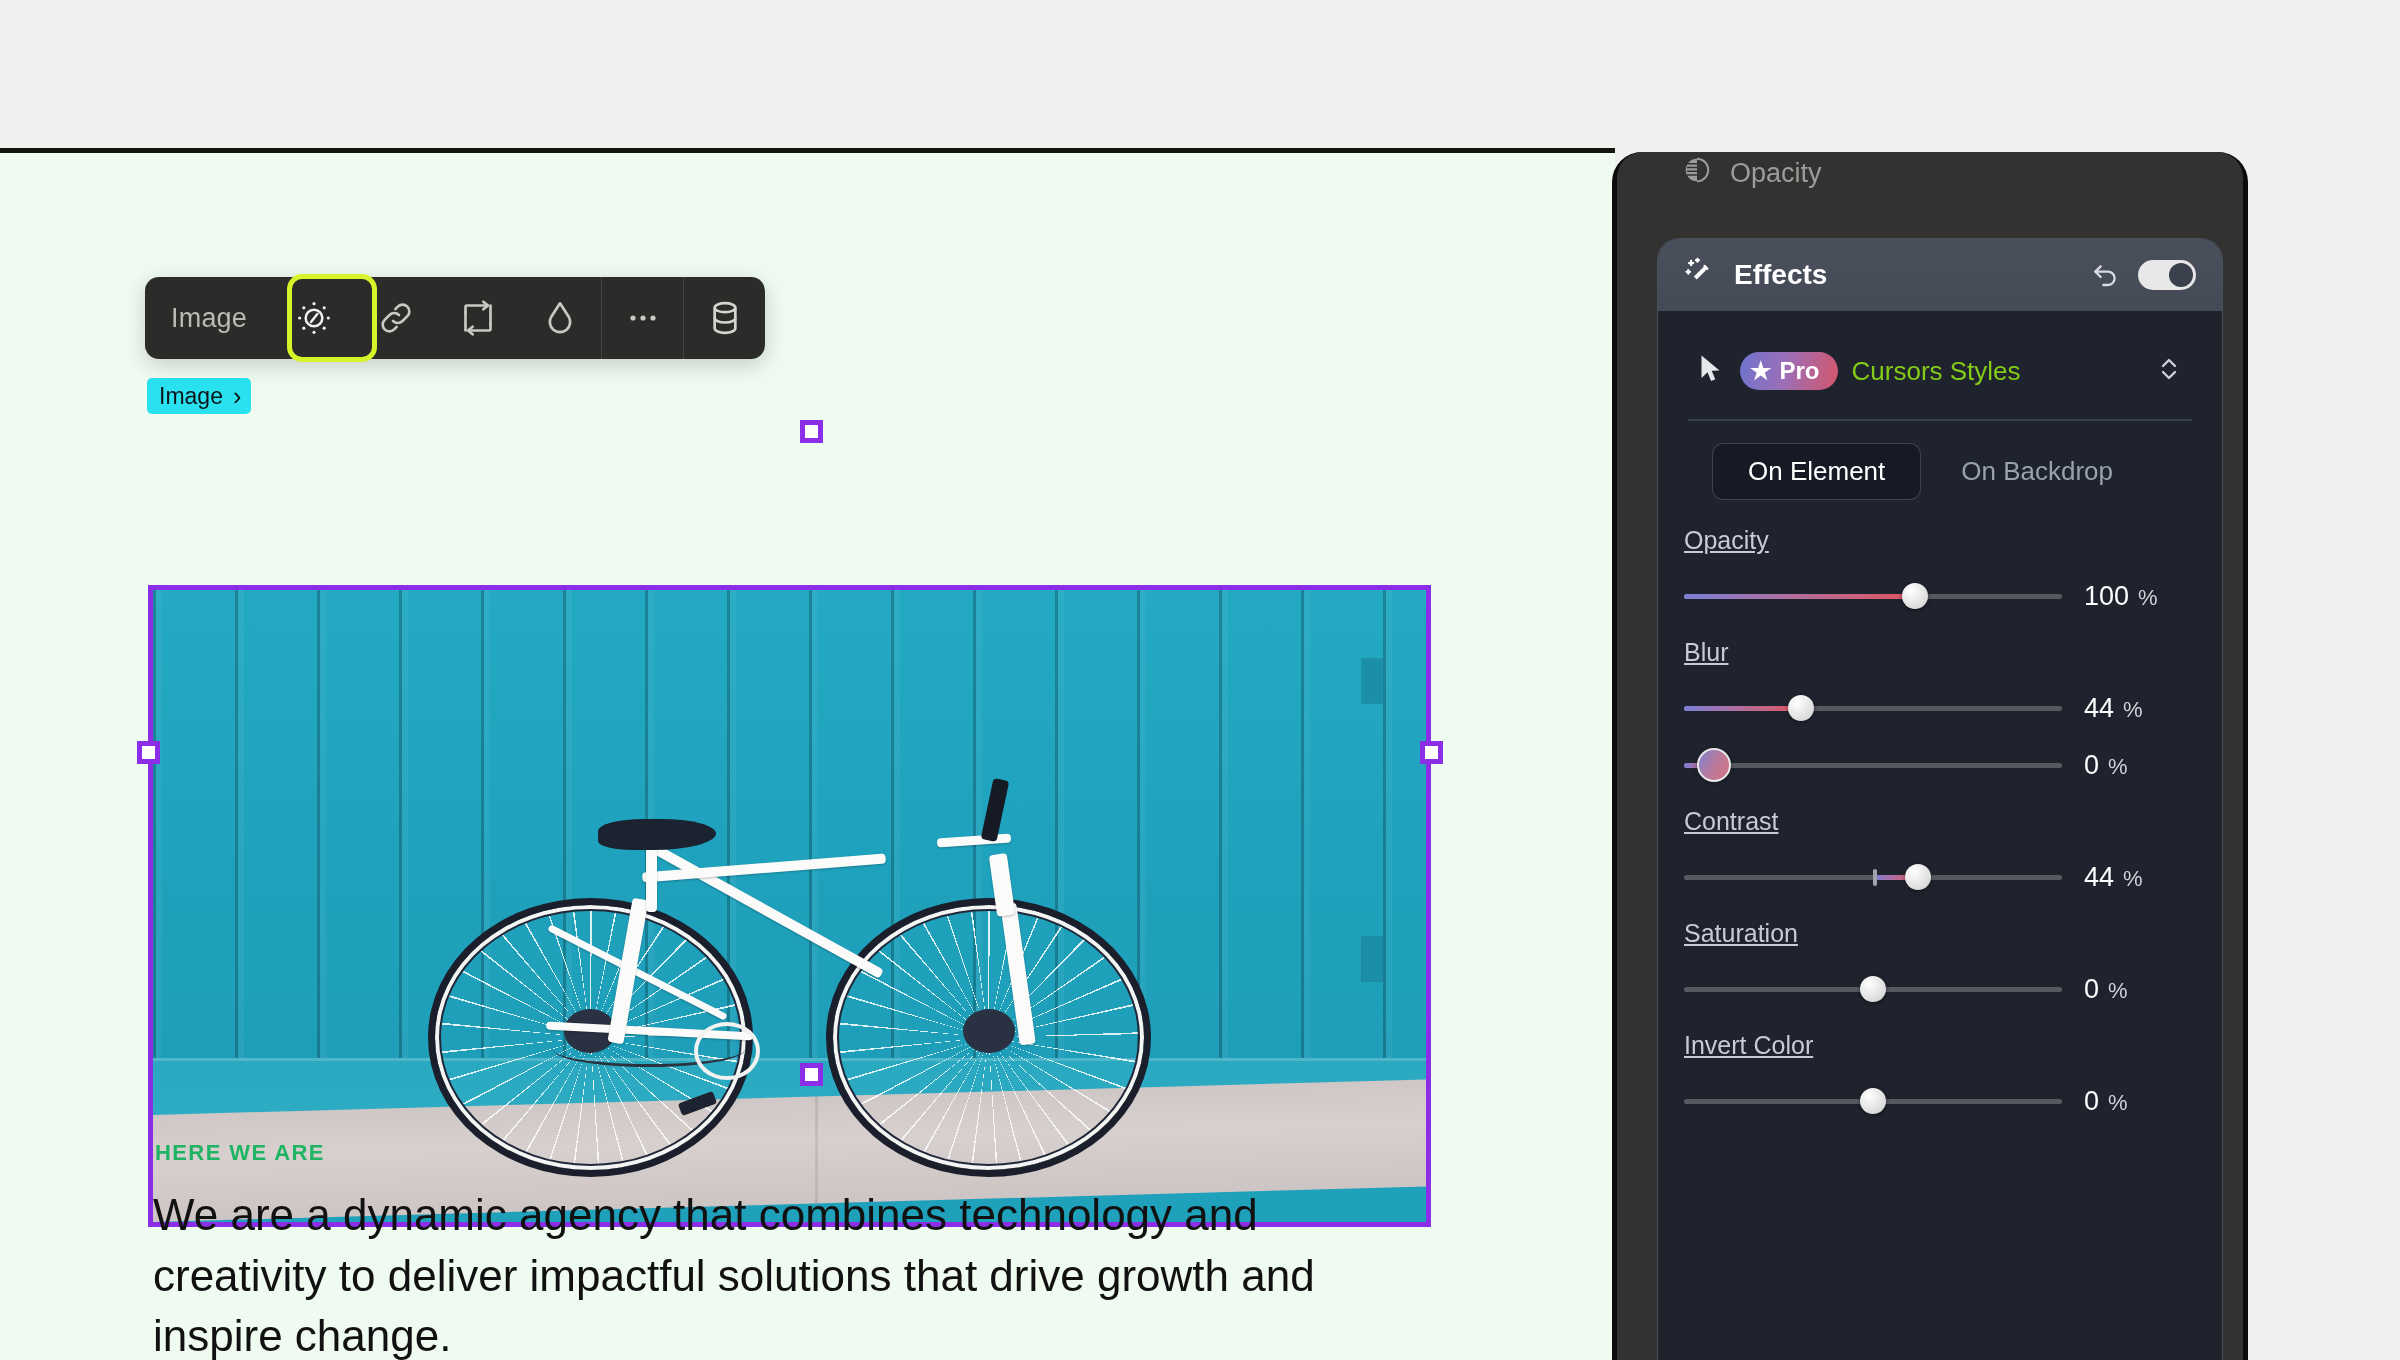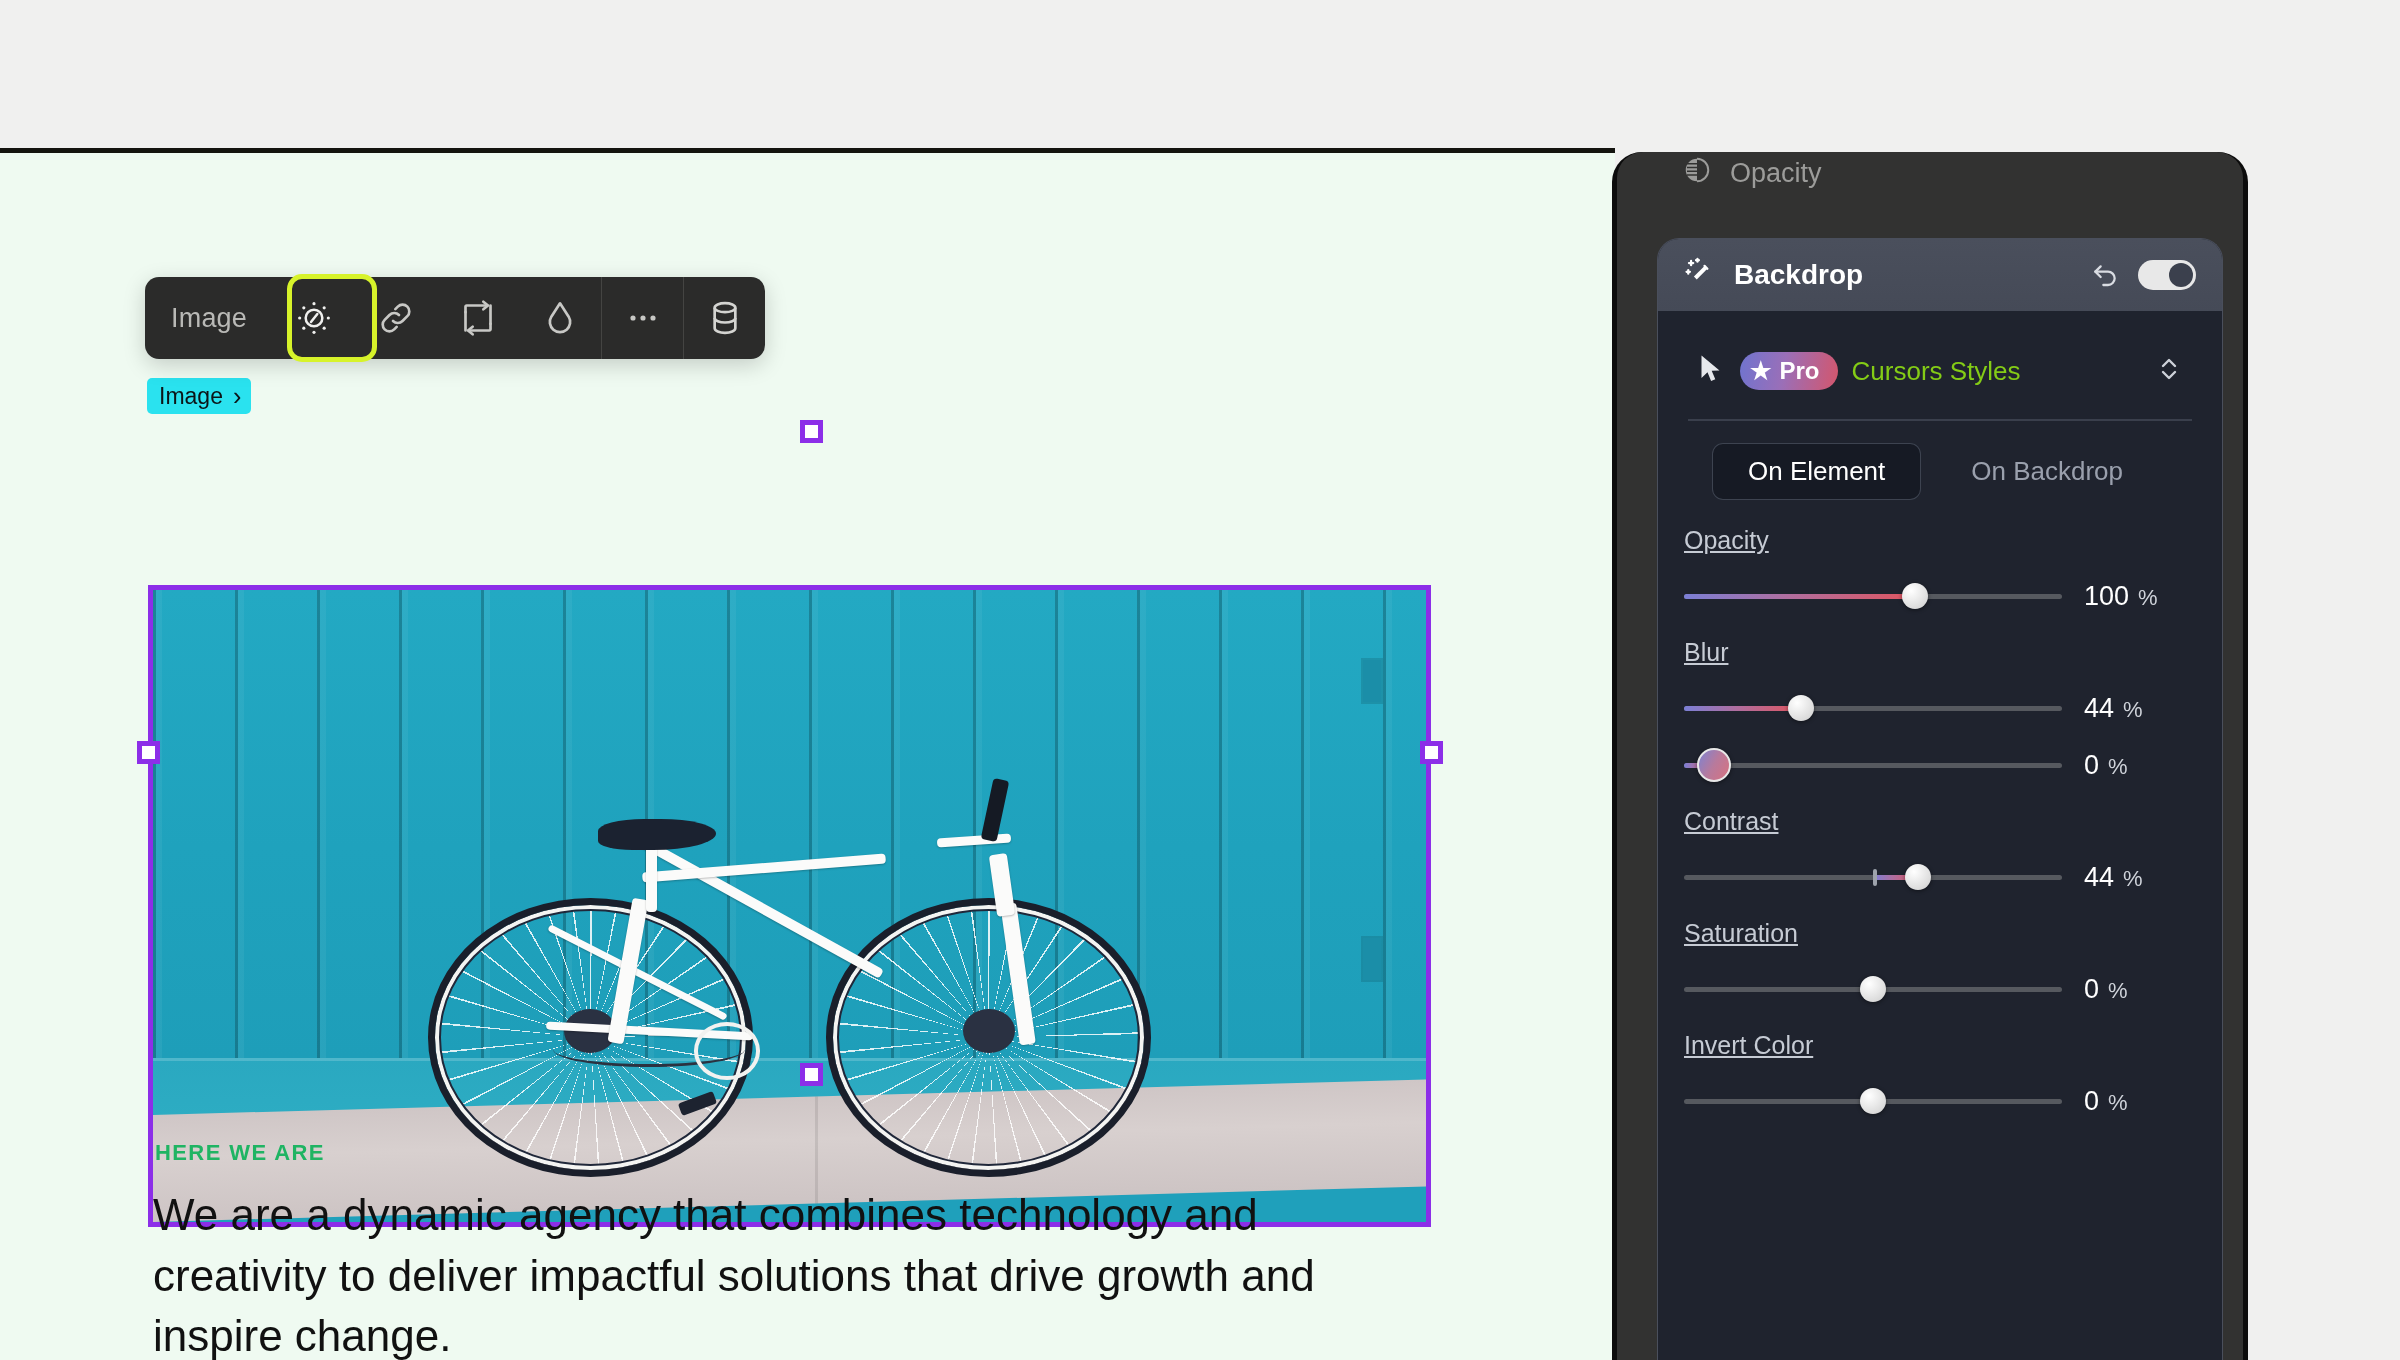--- a/index.html
+++ b/index.html
@@ -225,21 +225,21 @@
   .pro-badge {
     display: inline-flex; align-items: center; gap: 8px;
     height: 38px; padding: 0 18px 0 10px; border-radius: 20px;
     background: linear-gradient(100deg,#6f74cf 0%, #9a6fb8 45%, #d4566c 100%);
     color: #fff; font-size: 24px; font-weight: 600;
   }
   .cursor-label { color: #84cc16; font-size: 26px; flex: 1; }
 
   .divider { height: 1.5px; background: #3a3f4c; margin: 14px 4px 0; }
 
-  .tabs { display: flex; align-items: center; gap: 14px; margin-top: 22px; padding-left: 28px; }
+  .tabs { display: flex; align-items: center; gap: 4px; margin-top: 22px; padding-left: 28px; }
   .tab {
     padding: 13px 36px; border-radius: 11px;
     color: #9aa0ad; font-size: 26px; cursor: pointer;
   }
   .tab.active {
     background: #161a24; color: #ffffff;
     box-shadow: inset 0 0 0 1px #3d4350;
   }
 
   .slider-block { margin-top: 26px; }
@@ -409,21 +409,21 @@
   <div class="fx-card">
 
     <div class="fx-head">
       <span>
         <svg width="34" height="34" viewBox="0 0 24 24" fill="none" stroke="#ffffff" stroke-width="1.6" stroke-linecap="round">
           <path d="M14.5 7 7 14.5l2 2L16.5 9Z" fill="#ffffff" stroke="none"></path>
           <path d="M14.5 7 16.5 9"></path>
           <path d="M5 3.5v3M3.5 5h3M9.5 2v2M8.5 3h2M3 10v2.5M1.8 11.2h2.4"></path>
         </svg>
       </span>
-      <span class="fx-title">Backdrop</span>
+      <span class="fx-title">Effects</span>
       <span>
         <svg width="32" height="32" viewBox="0 0 24 24" fill="none" stroke="#d9dce2" stroke-width="1.7" stroke-linecap="round" stroke-linejoin="round">
           <path d="M8 7 4 11l4 4"></path>
           <path d="M4 11h9.5a5 5 0 0 1 0 10H10"></path>
         </svg>
       </span>
       <span class="fx-toggle"></span>
     </div>
 
     <div class="fx-body">

